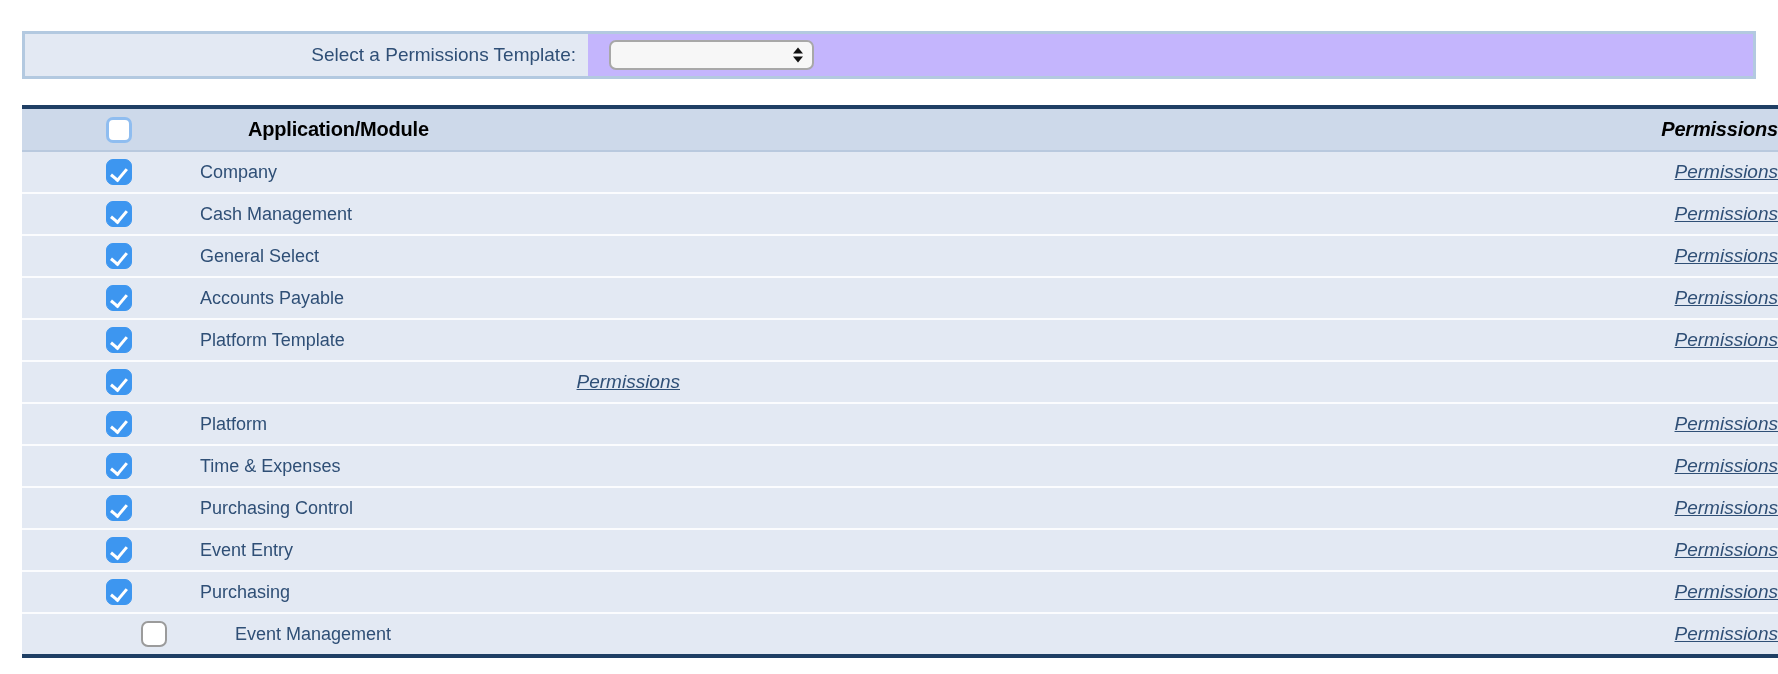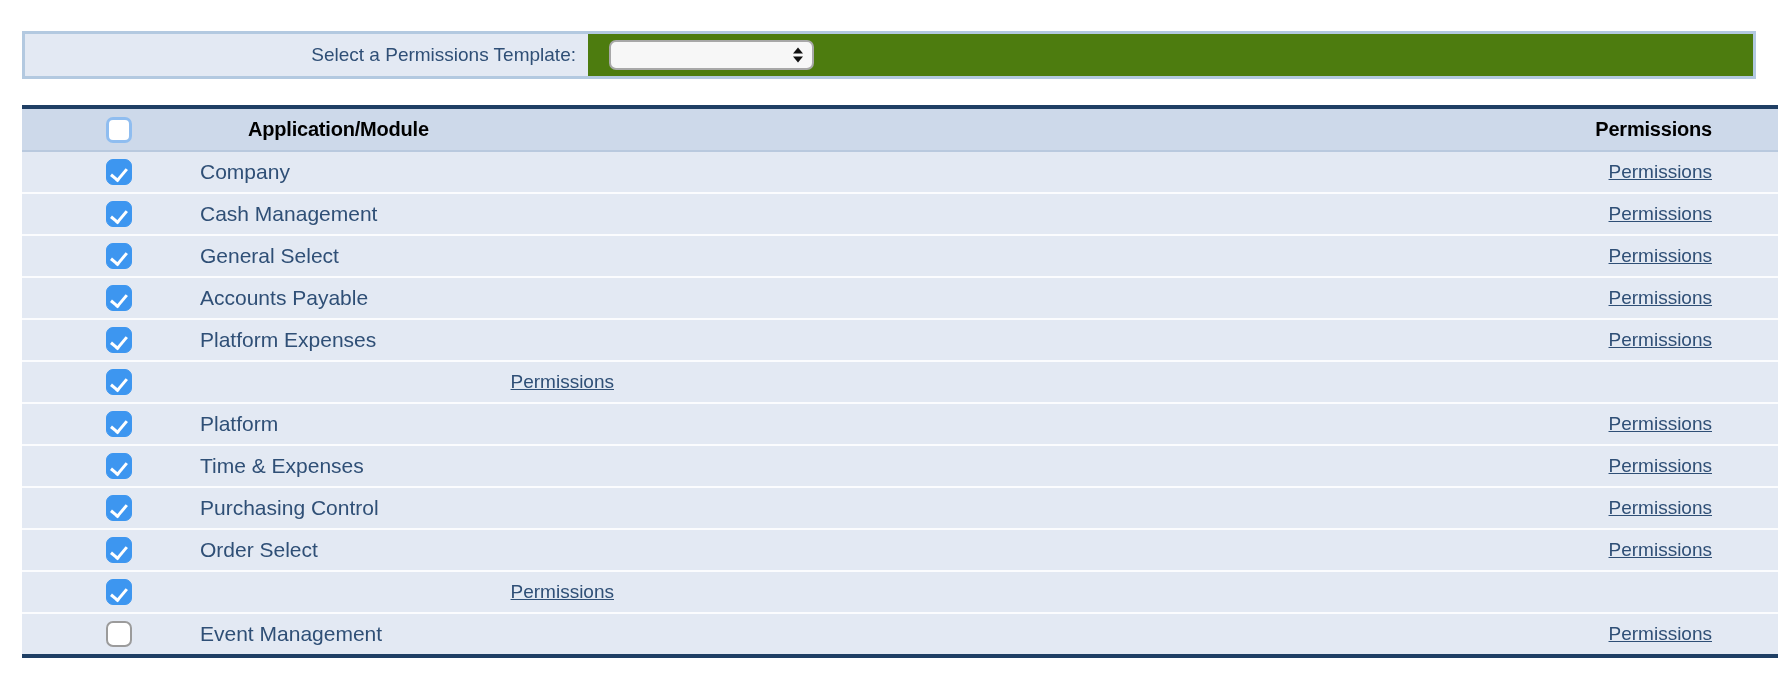--- a/index.html
+++ b/index.html
@@ -16,21 +16,21 @@
 
   
   .template-panel {
     position: absolute;
     left: 22px;
     top: 31px;
     width: 1734px;
     height: 48px;
     box-sizing: border-box;
     border: 3px solid #b3c9e0;
-    background: #4d7c0f;
+    background: #c4b5fd;
   }
   .template-row {
     display: flex;
     align-items: stretch;
     height: 100%;
   }
   .template-label-cell {
     width: 563px;
     background: #e3e9f3;
     display: flex;
@@ -116,47 +116,48 @@
   }
   .perm-row {
     display: flex;
     align-items: center;
     height: 40px;
     background: #e3e9f3;
     border-bottom: 2px solid #fbfcfe;
   }
   .perm-row:last-child {
     border-bottom: none;
+    margin-left: 35px;
   }
   .col-check {
     width: 178px;
     display: flex;
     justify-content: flex-end;
     padding-right: 68px;
     box-sizing: border-box;
   }
   .col-name {
     flex: 1;
     padding-left: 0px;
     box-sizing: border-box;
   }
   .col-perm {
     width: 480px;
     text-align: right;
-    padding-right: 66px;
-    box-sizing: border-box;
+    box-sizing: border-box;
+    font-style: italic;
   }
   .head-text {
     font-size: 20px;
     font-weight: bold;
     color: #000000;
     letter-spacing: -0.2px;
   }
   .module-name {
-    font-size: 21px;
+    font-size: 18px;
     color: #2f4f76;
     white-space: nowrap;
   }
   .perm-link {
     font-size: 19px;
     color: #2f4f76;
     text-decoration: underline;
     cursor: pointer;
     white-space: nowrap;
   }
@@ -255,21 +256,21 @@
         <div class="col-check">
           <span class="cb checked"></span>
         </div>
         <div class="col-name"><span class="module-name">Accounts Payable</span></div>
         <div class="col-perm"><span class="perm-link">Permissions</span></div>
       </div>
       <div class="perm-row">
         <div class="col-check">
           <span class="cb checked"></span>
         </div>
-        <div class="col-name"><span class="module-name">Platform Expenses</span></div>
+        <div class="col-name"><span class="module-name">Platform Template</span></div>
         <div class="col-perm"><span class="perm-link">Permissions</span></div>
       </div>
       <div class="perm-row">
         <div class="col-check">
           <span class="cb checked"></span>
         </div>
         <div class="col-perm"><span class="perm-link">Permissions</span></div>
       </div>
       <div class="perm-row">
         <div class="col-check">
@@ -289,27 +290,28 @@
         <div class="col-check">
           <span class="cb checked"></span>
         </div>
         <div class="col-name"><span class="module-name">Purchasing Control</span></div>
         <div class="col-perm"><span class="perm-link">Permissions</span></div>
       </div>
       <div class="perm-row">
         <div class="col-check">
           <span class="cb checked"></span>
         </div>
-        <div class="col-name"><span class="module-name">Order Select</span></div>
-        <div class="col-perm"><span class="perm-link">Permissions</span></div>
-      </div>
-      <div class="perm-row">
-        <div class="col-check">
-          <span class="cb checked"></span>
-        </div>
+        <div class="col-name"><span class="module-name">Event Entry</span></div>
+        <div class="col-perm"><span class="perm-link">Permissions</span></div>
+      </div>
+      <div class="perm-row">
+        <div class="col-check">
+          <span class="cb checked"></span>
+        </div>
+        <div class="col-name"><span class="module-name">Purchasing</span></div>
         <div class="col-perm"><span class="perm-link">Permissions</span></div>
       </div>
       <div class="perm-row">
         <div class="col-check">
           <span class="cb unchecked-gray"></span>
         </div>
         <div class="col-name"><span class="module-name">Event Management</span></div>
         <div class="col-perm"><span class="perm-link">Permissions</span></div>
       </div>
     </div>

